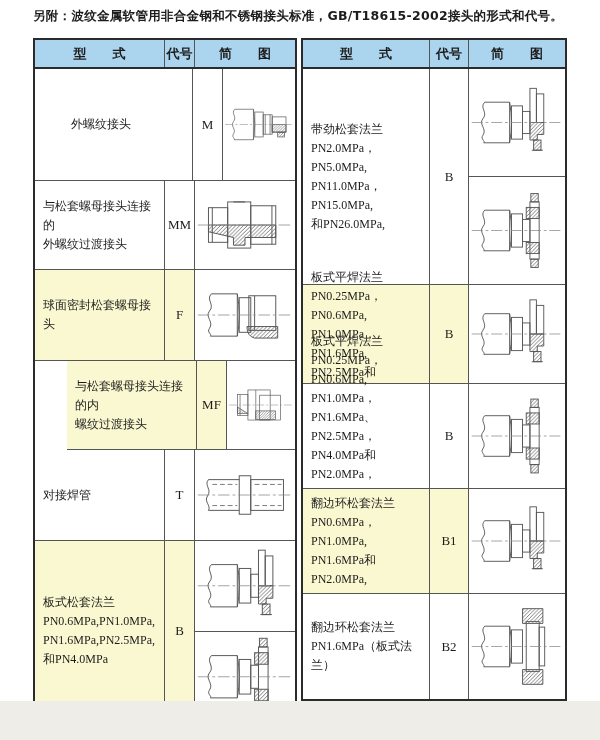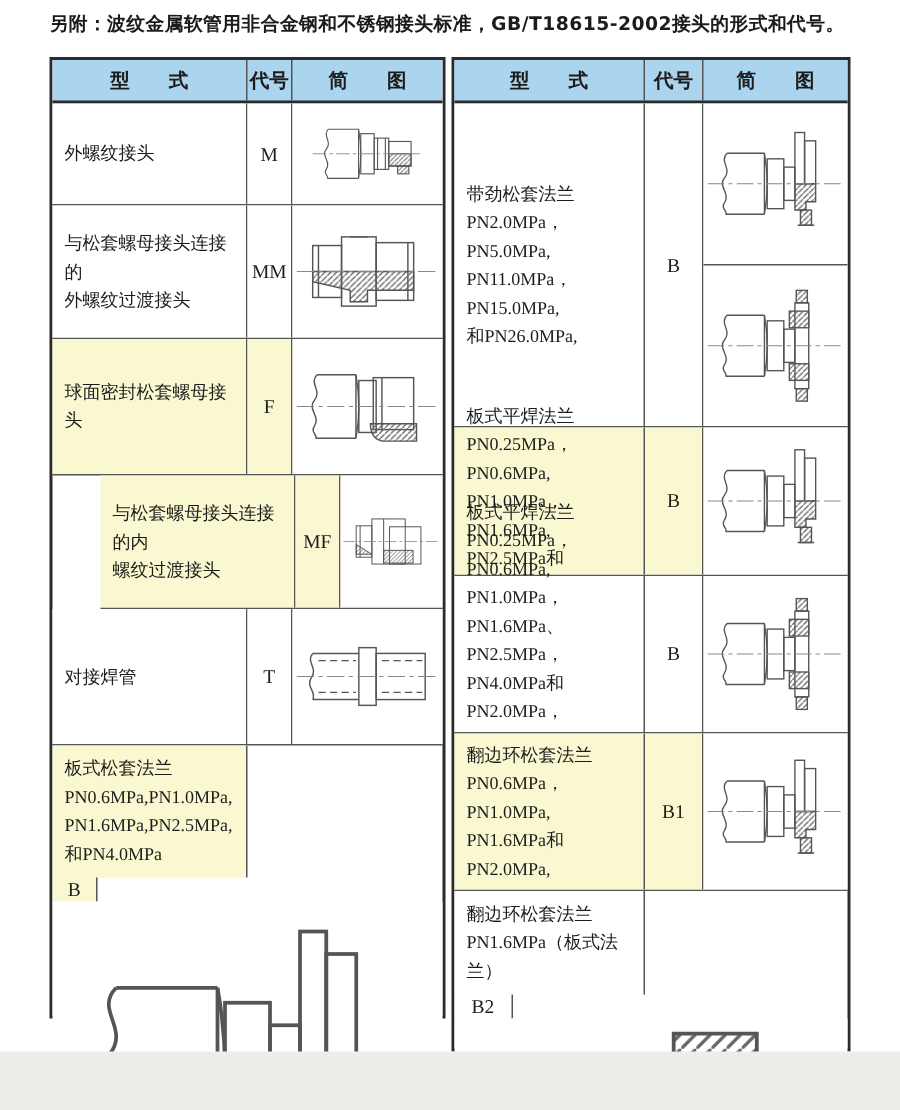--- a/index.html
+++ b/index.html
@@ -29,21 +29,21 @@
   .thead{display:flex;height:29px;background:var(--header-bg);border-bottom:2px solid var(--border-dark);}
   .hcell{
     display:flex;align-items:center;justify-content:center;
     font-size:13px;font-weight:bold;border-right:1px solid var(--border-thin);
   }
   .hcell.diag,.cell.diag{border-right:none;text-align:right;}
   #tbl0 .type{width:130px;} #tbl0 .code{width:30px;}
   #tbl1 .type{width:127px;} #tbl1 .code{width:39px;}
   .diag{flex:1;}
   .trow{display:flex;border-bottom:1px solid var(--border-thin);}
-  .trow:last-child{border-bottom:none;flex-direction:column;}
+  .trow:last-child{border-bottom:none;}
   .cell{border-right:1px solid var(--border-thin);}
   .cell.type{
     display:flex;flex-direction:column;justify-content:center;
     padding:6px 3px 6px 8px;font-size:12px;line-height:19px;
     font-family:"Liberation Serif","DejaVu Serif","DejaVu Sans",serif;
   }
   .cell.code{
     display:flex;align-items:center;justify-content:center;
     font-size:13px;font-family:"Liberation Serif","DejaVu Serif",serif;
   }
@@ -61,21 +61,21 @@
 <div class="page">
   <div class="title">另附：波纹金属软管用非合金钢和不锈钢接头标准，GB/T18615-2002接头的形式和代号。</div>
 
   <div class="tbl" id="tbl0">
     <div class="thead">
       <div class="hcell type">型　　式</div>
       <div class="hcell code">代号</div>
       <div class="hcell diag">简　　图</div>
     </div>
     <div class="tbody">
-        <div class="trow" style="height: 68px;">
+        <div class="trow" style="height: 112px; padding-left: 28px;">
           <div class="cell type cell-white">
             <div class="tline">外螺纹接头</div>
           </div>
           <div class="cell code cell-white">
             <span>M</span>
           </div>
           <div class="cell diag">
             <div class="dsub">
               <svg viewBox="0 0 104 90" preserveAspectRatio="xMidYMid meet">
                 <defs>

